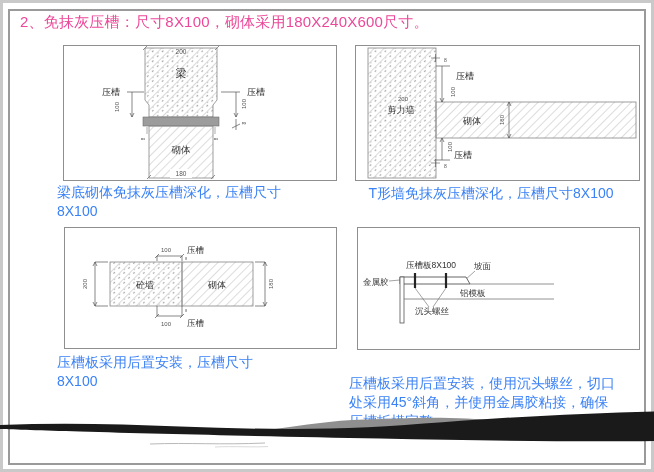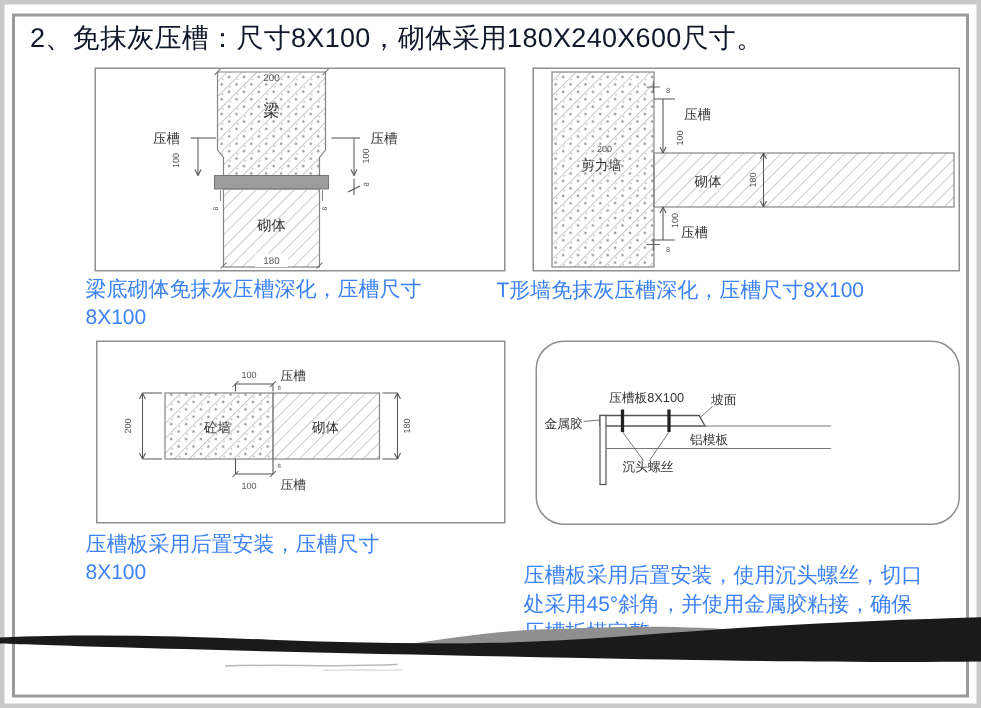--- a/index.html
+++ b/index.html
@@ -1,30 +1,30 @@
 <!DOCTYPE html>
 <html><head>
 <meta charset="utf-8">
 <style>
   * { margin:0; padding:0; box-sizing:border-box; }
   html,body { width:654px; height:472px; background:#ffffff; }
   body { font-family:"Liberation Sans", sans-serif; color:#222; position:relative; overflow:hidden; }
   .screen { position:absolute; inset:0; box-shadow: inset 0 0 0 3px #c9c9c9; }
   .page-frame { position:absolute; left:8px; top:9px; width:638px; height:456px;
                 border:2px solid #9a9a9a; background:#ffffff; }
-  .title { position:absolute; left:20px; top:13px; font-size:18px; color:#0f172a; letter-spacing:0.2px; }
+  .title { position:absolute; left:20px; top:13px; font-size:15px; color:#ec4899; letter-spacing:0.2px; }
   .figbox { position:absolute; border:1px solid #8f8f8f; background:#fff; }
   #fig1 { left:63px;  top:45px;  width:274px; height:136px; }
   #fig2 { left:355px; top:45px;  width:285px; height:136px; }
   #fig3 { left:64px;  top:227px; width:273px; height:122px; }
-  #fig4 { left:357px; top:227px; width:283px; height:123px;border-radius:19px; }
+  #fig4 { left:357px; top:227px; width:283px; height:123px; }
   .figbox svg { display:block; width:100%; height:100%; }
   .caption { position:absolute; font-size:14px; line-height:19px; color:#3b82f6; }
   #cap1 { left:57px;  top:183px; width:284px; }
-  #cap2 { left:331px; top:184px; width:320px; }
+  #cap2 { left:331px; top:184px; width:320px;text-align:center; }
   #cap3 { left:57px;  top:353px; width:284px; }
   #cap4 { left:349px; top:350px; width:272px;margin-top:24px; }
   .art { position:absolute; left:0; top:406px; width:654px; height:60px; }
   svg text { font-family:"Liberation Sans", sans-serif; fill:#333; }
   svg text.dim { fill:#555; }
 </style>
 </head>
 <body>
 
 <div class="screen">

